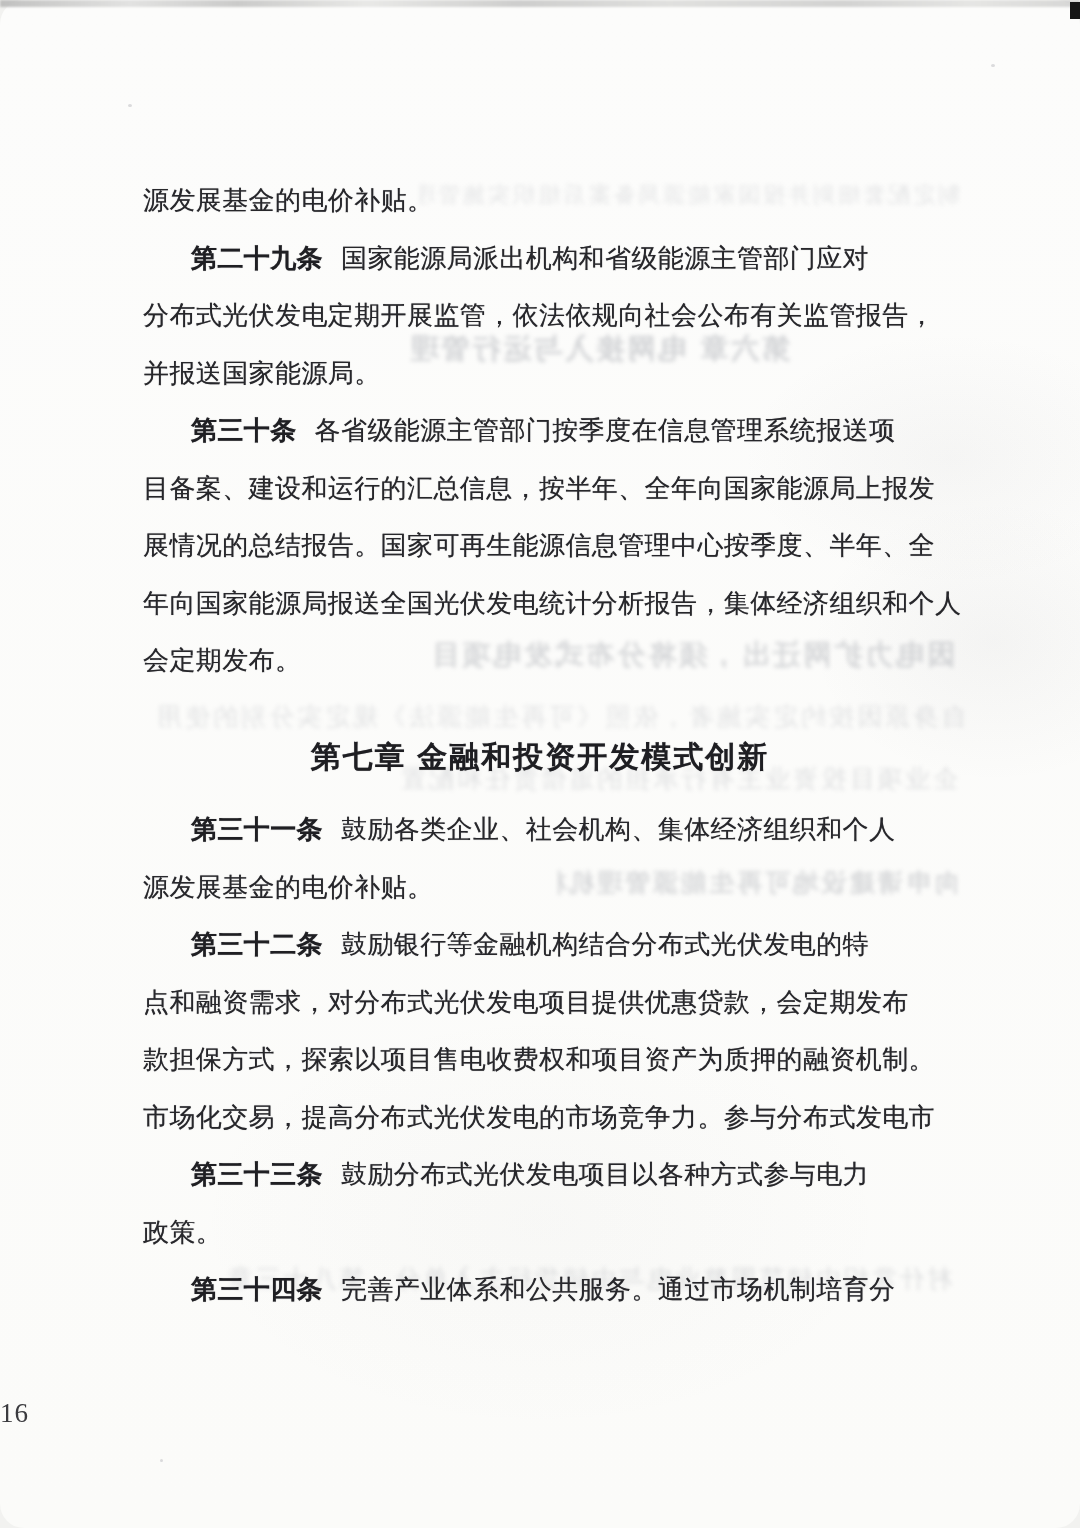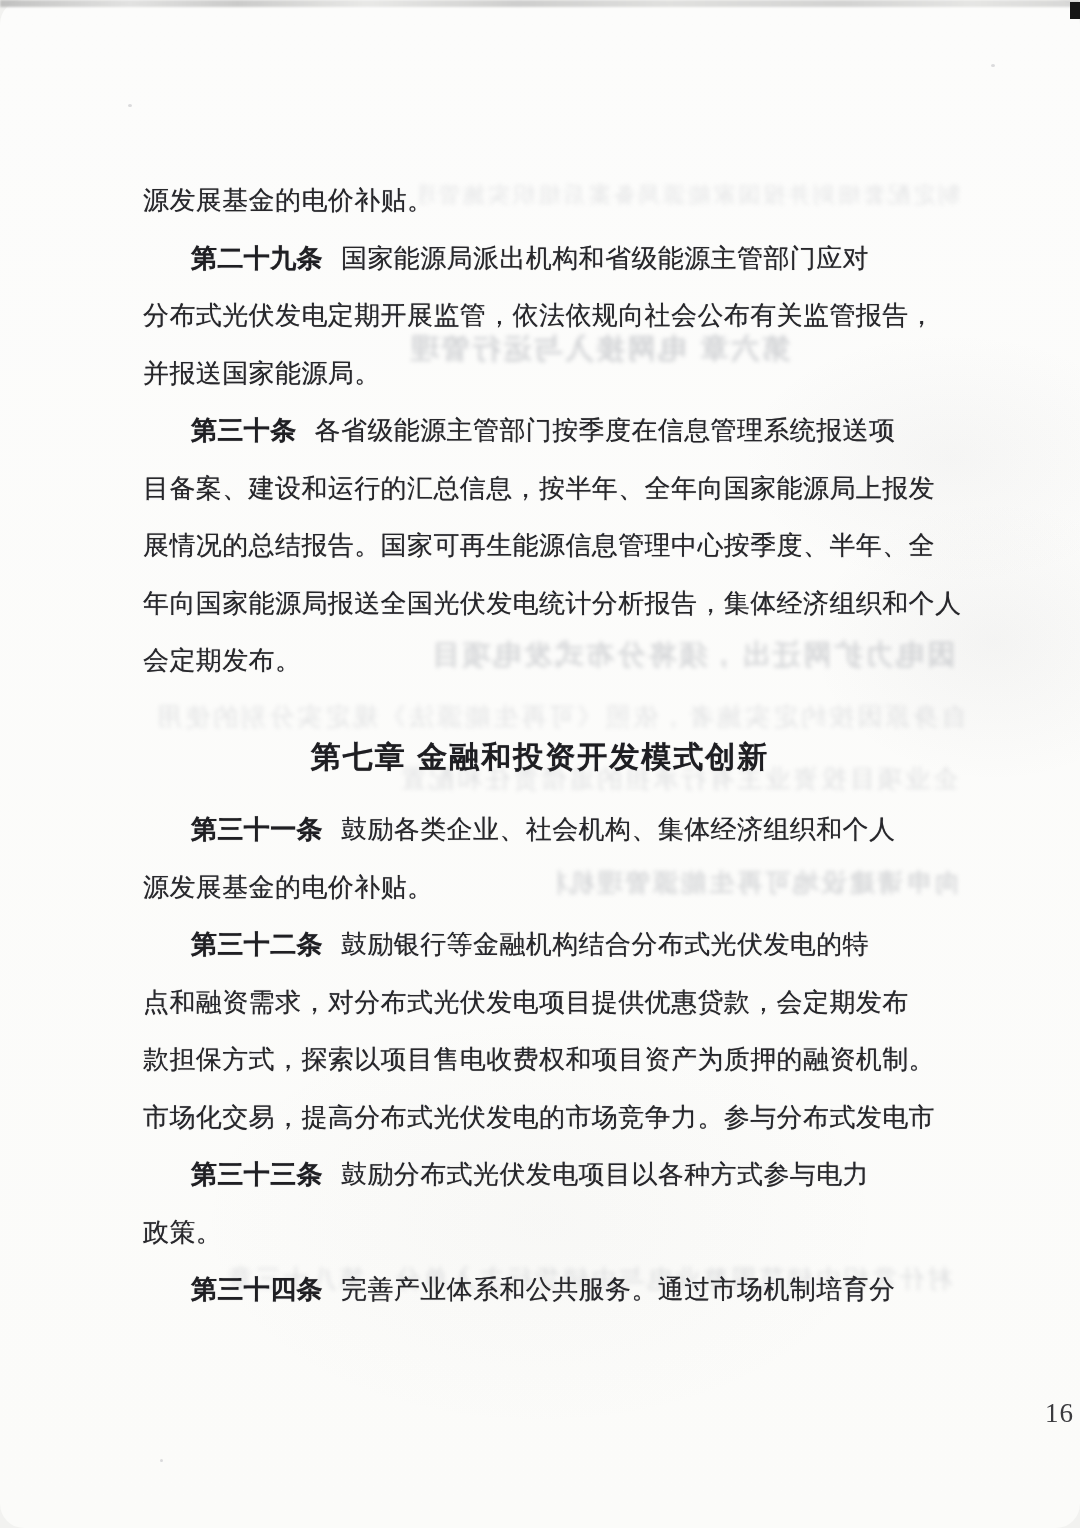--- a/index.html
+++ b/index.html
@@ -62,21 +62,21 @@
   }
   .line.chapter {
     margin-top: 38px; margin-bottom: 16px;
     text-align: center;
     font-family: "Liberation Sans", "DejaVu Sans", sans-serif;
     font-weight: 700; font-size: 30px; letter-spacing: 2px;
     color: #1e1e22;
   }
   .page-number {
     position: absolute; top: 1398px; left: 0; width: 1074px;
-    text-align: right;
+    text-align: left;
     font-size: 27px; color: #3b3b3f; letter-spacing: 1px;
   }
 </style>
 </head>
 <body>
 
 <div class="page">
   <div class="top-band"></div>
   <div class="corner-mark"></div>
   <div class="speck s1"></div>

